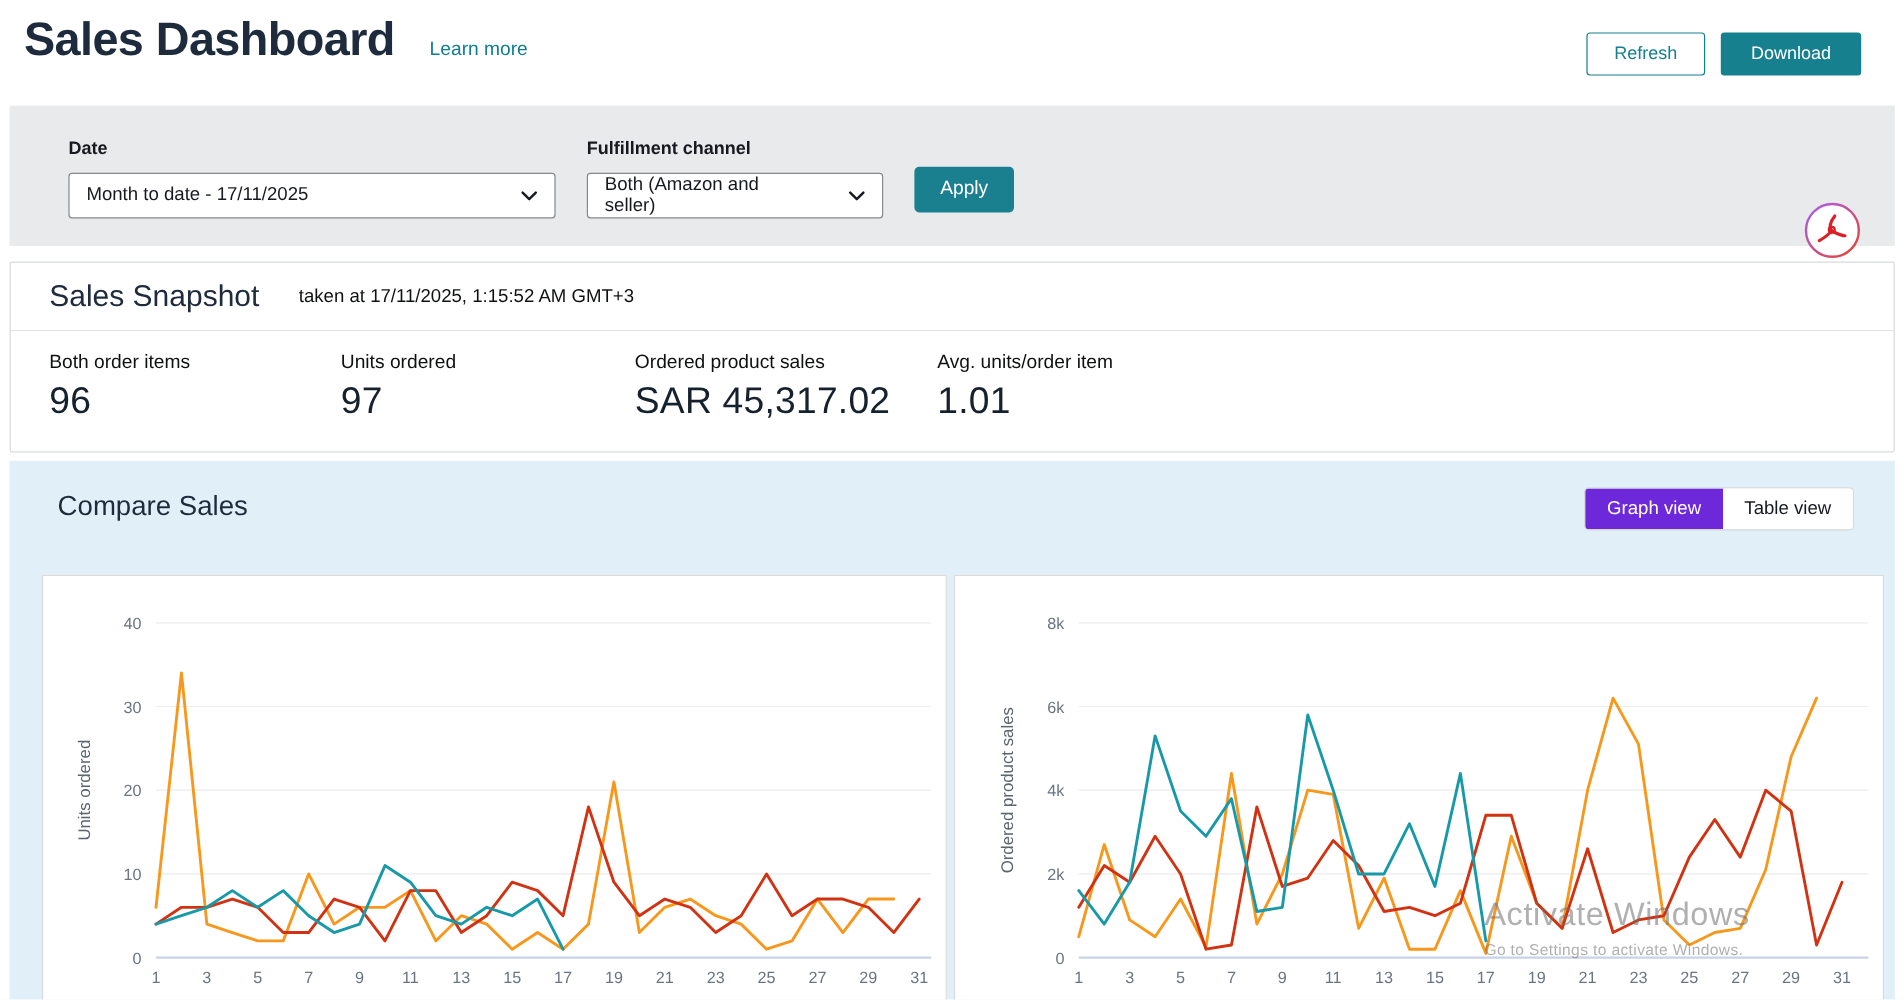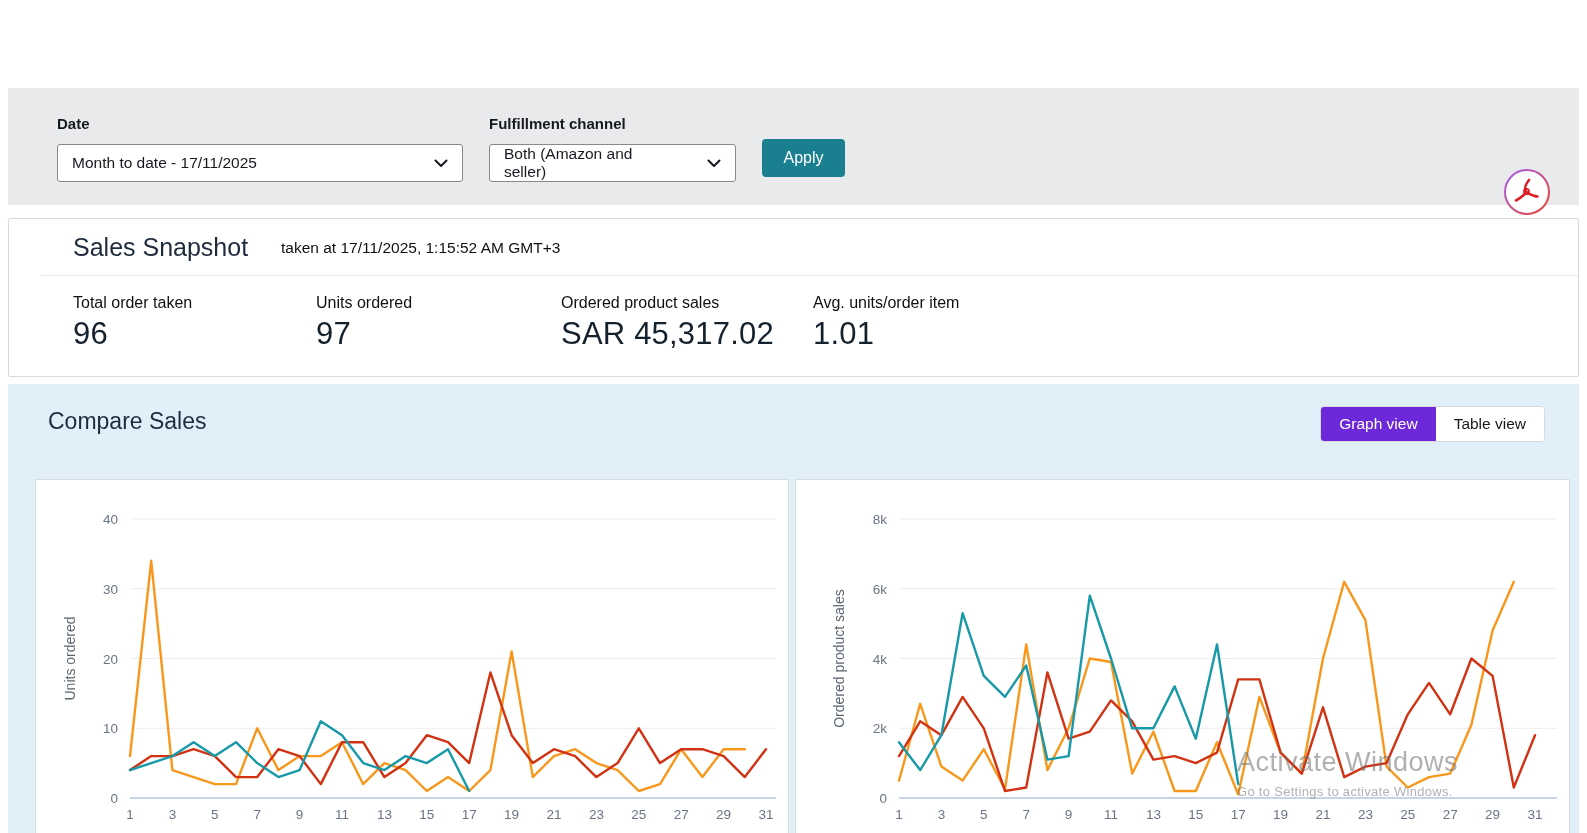--- a/index.html
+++ b/index.html
@@ -28,21 +28,21 @@
          padding:0 14px; cursor:pointer;gap:33px; }
   .sel .chev { margin-left:auto; display:flex; align-items:center; }
   .btn-apply { position:absolute; left:754px; top:51px; width:83px; height:38px; background:#1a7f8e;
                border:none; border-radius:4px; color:#fff; font-size:16px; cursor:pointer; }
 
   
   .pdf-fab { position:absolute; left:1503px; top:168px; width:48px; height:48px; cursor:pointer; z-index:6; }
 
   
   .snapcard { position:absolute; left:8px; top:218px; width:1571px; height:159px;
-              background:#fff; border:1px solid #d7dbdb; border-radius:2px;padding-left:32px; }
+              background:#fff; border:1px solid #d7dbdb; border-radius:2px; }
   .snap-head { position:relative; height:57px; border-bottom:1px solid #e3e6e6; }
   .snap-head h2 { position:absolute; left:32px; top:14px; font-size:25px; font-weight:500; color:#1e2b3c; }
   .snap-taken { position:absolute; left:240px; top:20px; font-size:15.5px; color:#0f1111; }
   .stats { display:flex; padding:18px 0 0 32px; }
   .stat-label { font-size:16px; color:#0f1111; margin-bottom:4px; }
   .stat-value { font-size:31px; color:#16212e; letter-spacing:0.2px; }
   .stat:nth-child(1){ width:243px; } .stat:nth-child(2){ width:245px; }
   .stat:nth-child(3){ width:252px; } .stat:nth-child(4){ width:247px; }
 
   
@@ -63,20 +63,26 @@
   .watermark { position:absolute; left:1237px; top:747px; z-index:10; pointer-events:none;
                color:rgba(112,112,112,0.55); }
   .wm1 { font-size:27px; font-weight:300; letter-spacing:0.5px; }
   .wm2 { font-size:13px; font-weight:300; margin-top:6px; letter-spacing:0.3px; }
 </style>
 </head>
 <body>
 
 <div class="page">
 
+  <div class="hdr">
+    <h1>Sales Dashboard</h1>
+    <a class="learn-more">Learn more</a>
+    <span class="btn btn-refresh">Refresh</span>
+    <span class="btn btn-download">Download</span>
+  </div>
 
   <div class="filterbar">
     <div class="flabel" style="left:49px;">Date</div>
     <div class="sel" style="left:49px; width:406px;">
       <span>Month to date - 17/11/2025</span>
       <span class="chev">
         <svg width="14" height="9" viewBox="0 0 14 9">
             <path d="M1.5 1.5 L7 7 L12.5 1.5" fill="none" stroke="#16191f" stroke-width="2" stroke-linecap="round" stroke-linejoin="round"></path>
           </svg>
       </span>
@@ -111,21 +117,21 @@
     </svg>
   </div>
 
   <div class="snapcard">
     <div class="snap-head">
       <h2>Sales Snapshot</h2>
       <span class="snap-taken">taken at 17/11/2025, 1:15:52 AM GMT+3</span>
     </div>
     <div class="stats">
       <div class="stat">
-        <div class="stat-label">Total order taken</div>
+        <div class="stat-label">Both order items</div>
         <div class="stat-value">96</div>
       </div>
       <div class="stat">
         <div class="stat-label">Units ordered</div>
         <div class="stat-value">97</div>
       </div>
       <div class="stat">
         <div class="stat-label">Ordered product sales</div>
         <div class="stat-value">SAR 45,317.02</div>
       </div>

